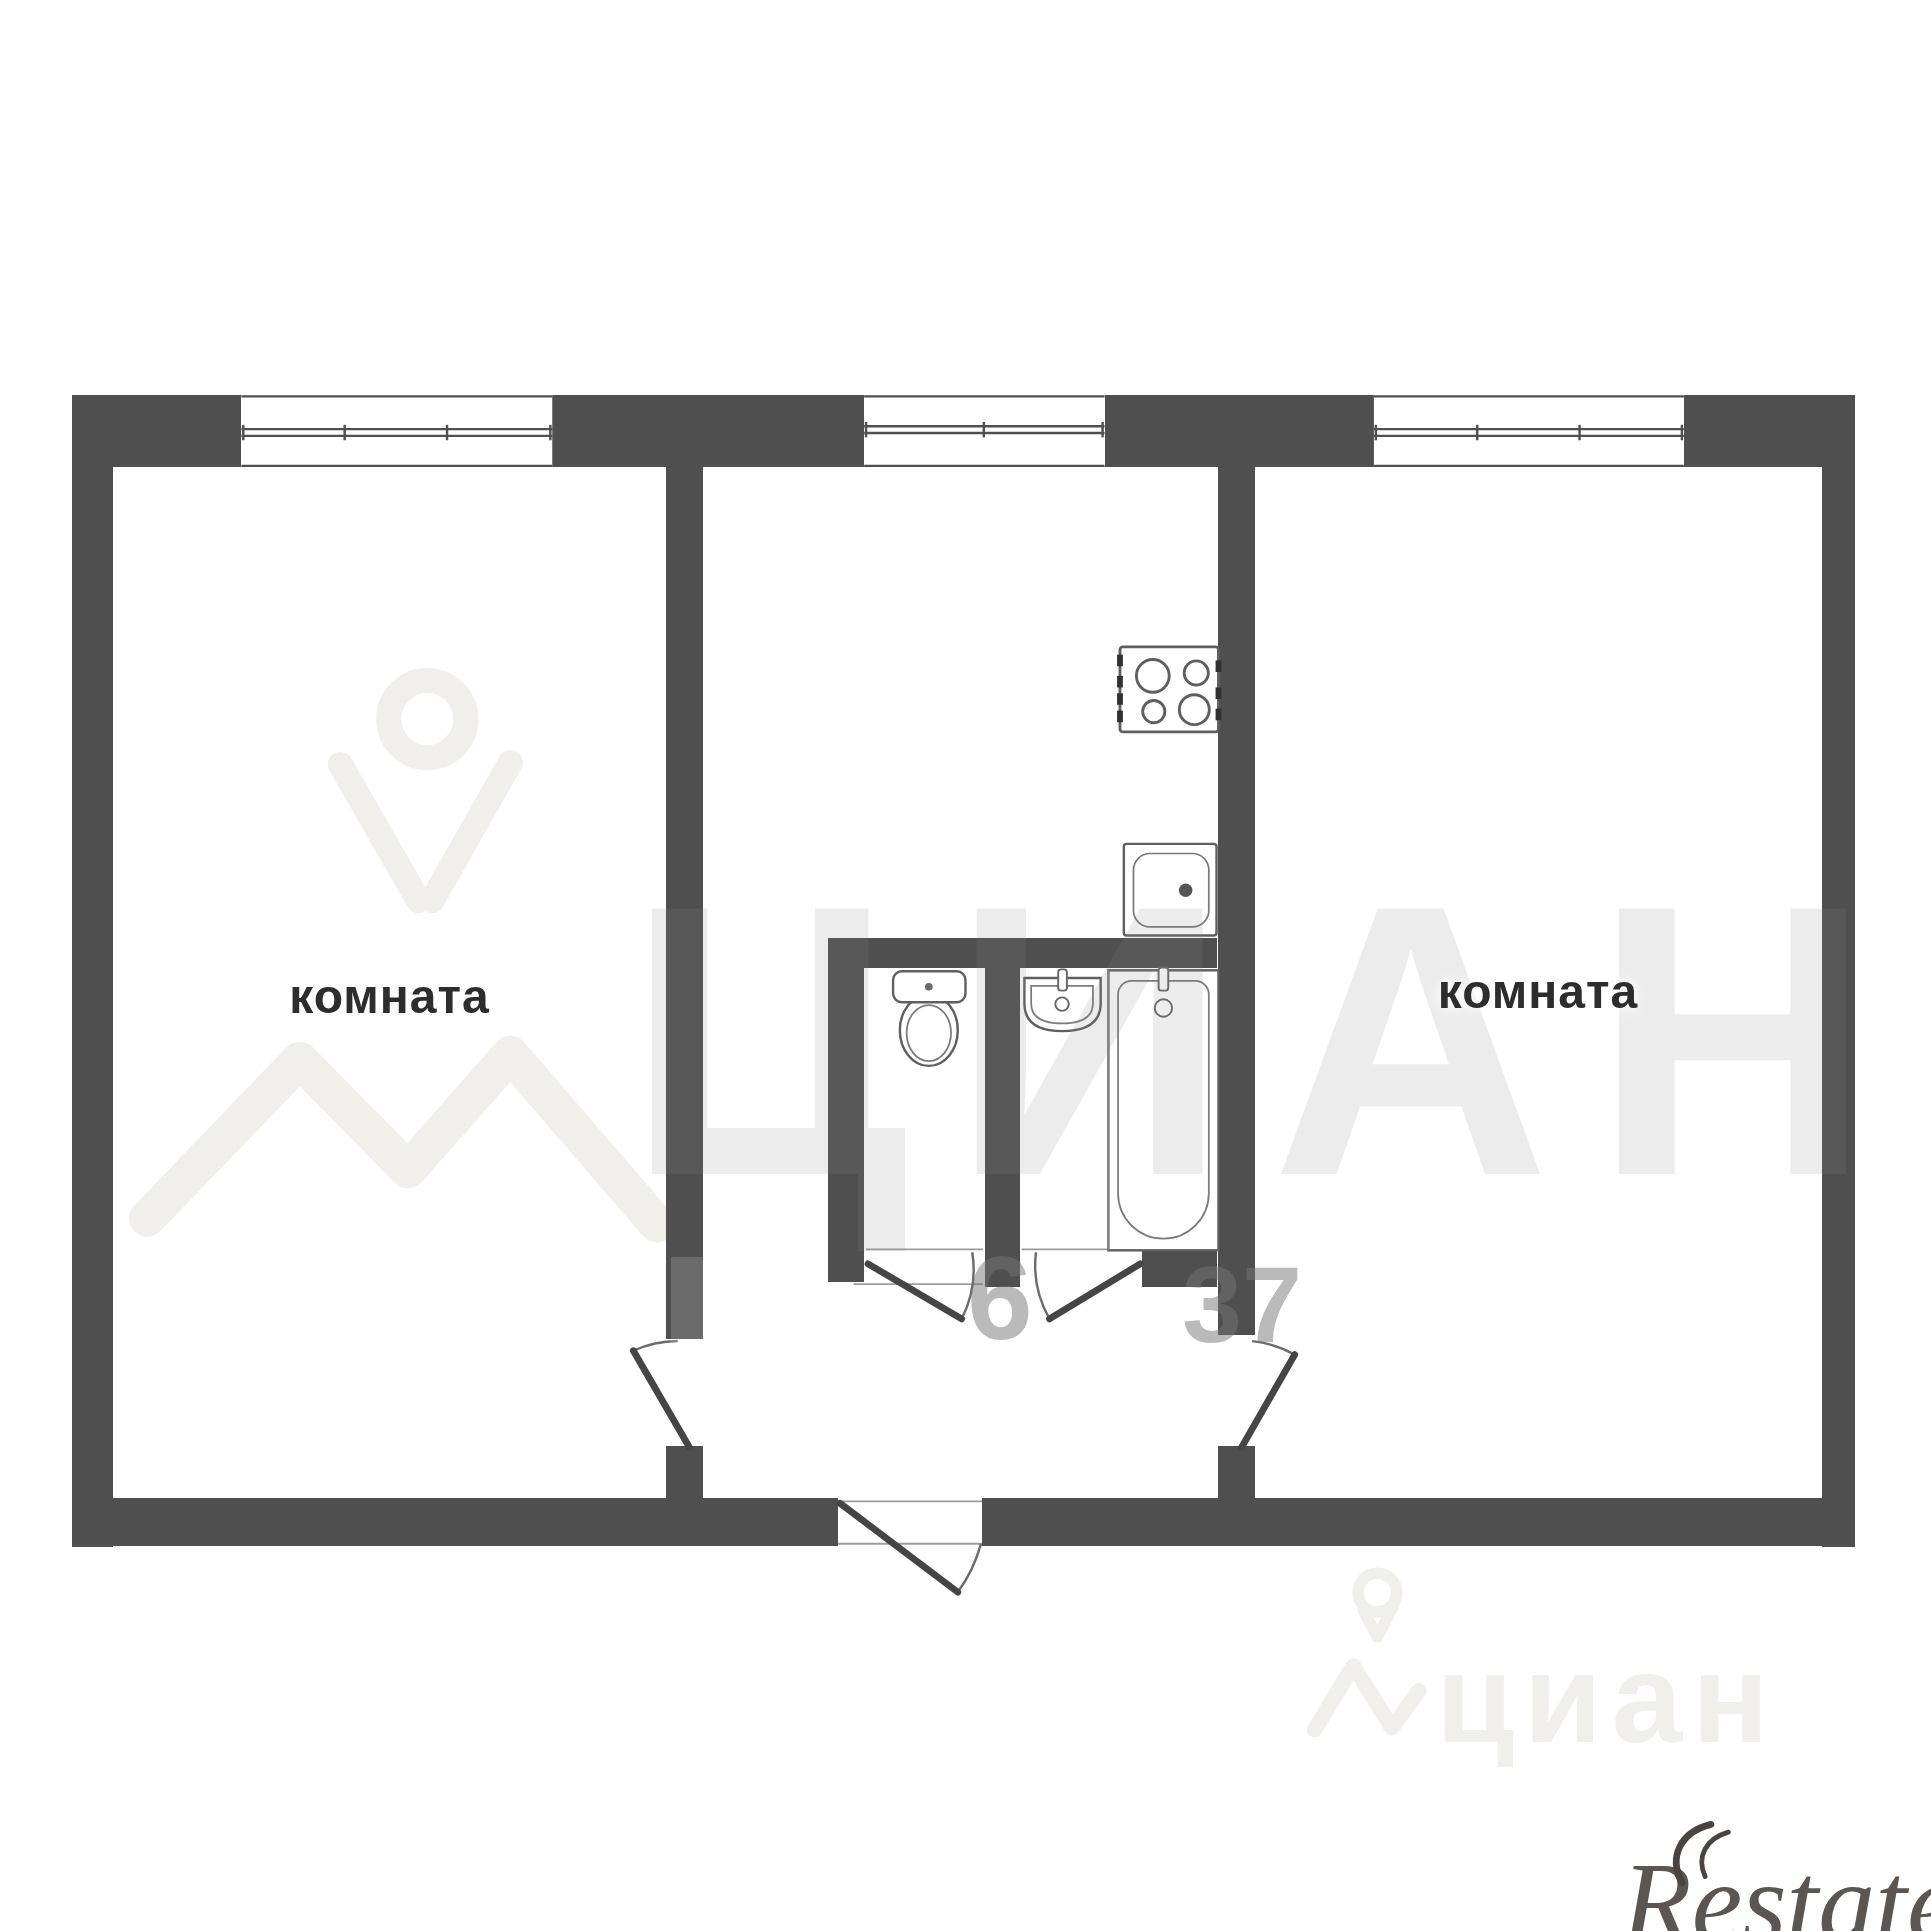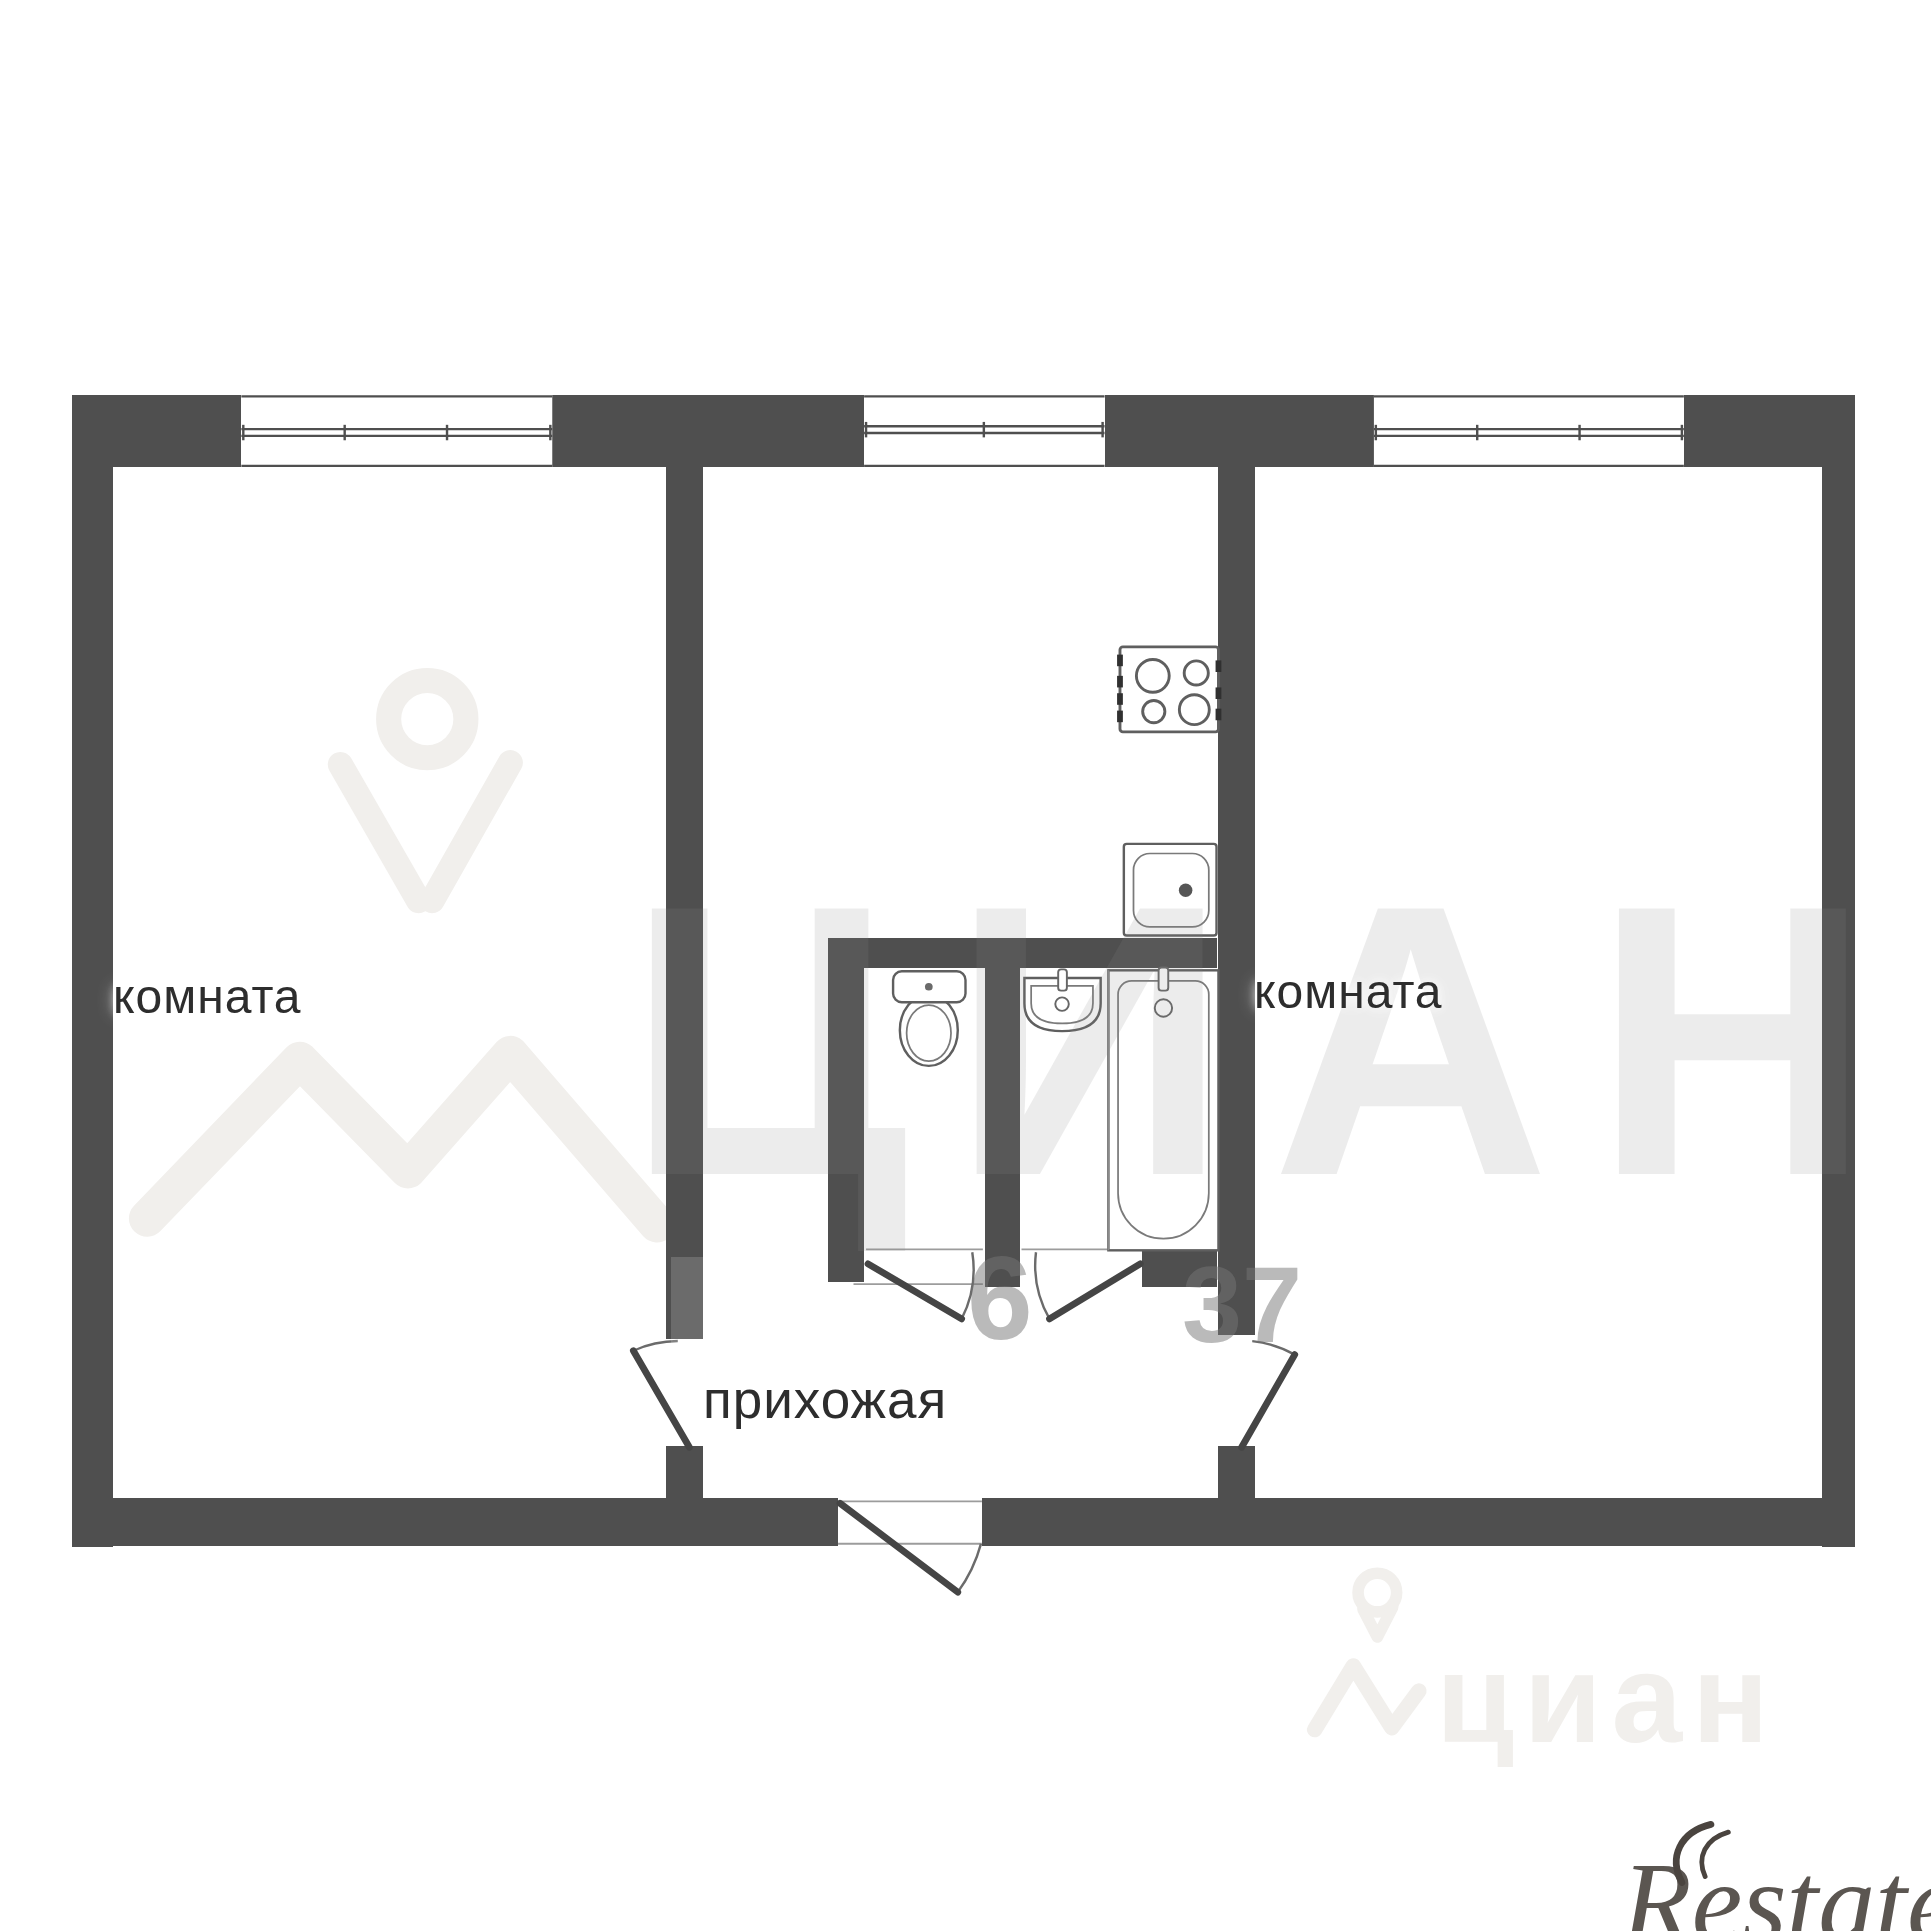--- a/index.html
+++ b/index.html
@@ -2,21 +2,21 @@
 <html style="--background: #ffffff; --wall: #4f4f4f; --fixture_line: #5f5f5f; --door_line: #454545; --thin_line: #9c9c9c; --label_text: #2d2d2d; --watermark_gray: #878787; --watermark_light: #f1efec; --restate_color: #4a443f;"><head>
 <meta charset="utf-8">
 <style>
   html,body{margin:0;padding:0;background:#fff;}
   .stage{position:relative;width:1931px;height:1931px;background:var(--background,#fff);
          overflow:hidden;font-family:"Liberation Sans",sans-serif;}
   .wall{position:absolute;background:var(--wall,#4f4f4f);z-index:10;}
   .overlay-svg{position:absolute;left:0;top:0;z-index:20;}
   .wm-pin-svg{position:absolute;left:97px;top:637px;z-index:5;}
   .room-label{position:absolute;color:var(--label_text,#2d2d2d);font-size:48px;letter-spacing:1px;
-      text-align:left;z-index:40;font-weight:400;
+      text-align:center;z-index:40;font-weight:700;
       text-shadow:0 0 9.7px rgba(255,255,255,.95),0 0 17.4px rgba(255,255,255,.85);}
   .hall-label{font-size:53px;}
   .wm-big{position:absolute;left:626px;top:848px;font-size:386px;line-height:1;font-weight:bold;
       letter-spacing:43px;color:rgba(134,134,134,0.16);z-index:30;white-space:nowrap;}
   .wm-digit{position:absolute;font-weight:bold;color:rgba(118,118,118,0.5);z-index:30;line-height:1;}
   .wm-digit-a{left:967px;top:1239px;font-size:118px;}
   .wm-digit-b{left:1170px;top:1251px;font-size:108px;margin-left:12px;}
   .wm-wall-patch{position:absolute;left:671px;top:1257px;width:35px;height:108px;
       background:rgba(255,255,255,0.16);z-index:31;}
   .wm-cian-small{position:absolute;left:1436px;top:1635px;font-size:127px;font-weight:bold;
@@ -173,21 +173,20 @@
       <line x1="1181" y1="1309" x2="1087" y2="1366" class="leaf"></line>
     </g>
     <g>
       <path d="M 1016,1599 A 152 152 0 0 1 992,1649" class="arc"></path>
       <line x1="870" y1="1557" x2="992" y2="1649" class="leaf"></line>
     </g>
   </svg>
 
   <div class="room-label" style="left:113px;top:969px;width:553px;">комната</div>
   <div class="room-label" style="left:1254px;top:964px;width:568px;">комната</div>
-  <div class="room-label hall-label" style="left:703px;top:1369px;width:515px;">прихожая</div>
 
   <div class="wm-big">ЦИАН</div>
   <div class="wm-digit wm-digit-a">6</div>
   <div class="wm-digit wm-digit-b">37</div>
   <div class="wm-wall-patch"></div>
 
   <svg class="cian-small-svg" width="444" height="193" viewBox="0 0 460 200">
     <circle cx="77" cy="40" r="20" class="wmstroke" stroke-width="12" stroke="#f2f0ee"></circle>
     <path d="M 62,57 L 77,86 L 93,55" class="wmstroke" stroke-width="12" stroke="#f2f0ee"></path>
     <path d="M 12,182 L 52,116 L 92,180 L 120,142" class="wmstroke" stroke-width="16" stroke="#f2f0ee"></path>

